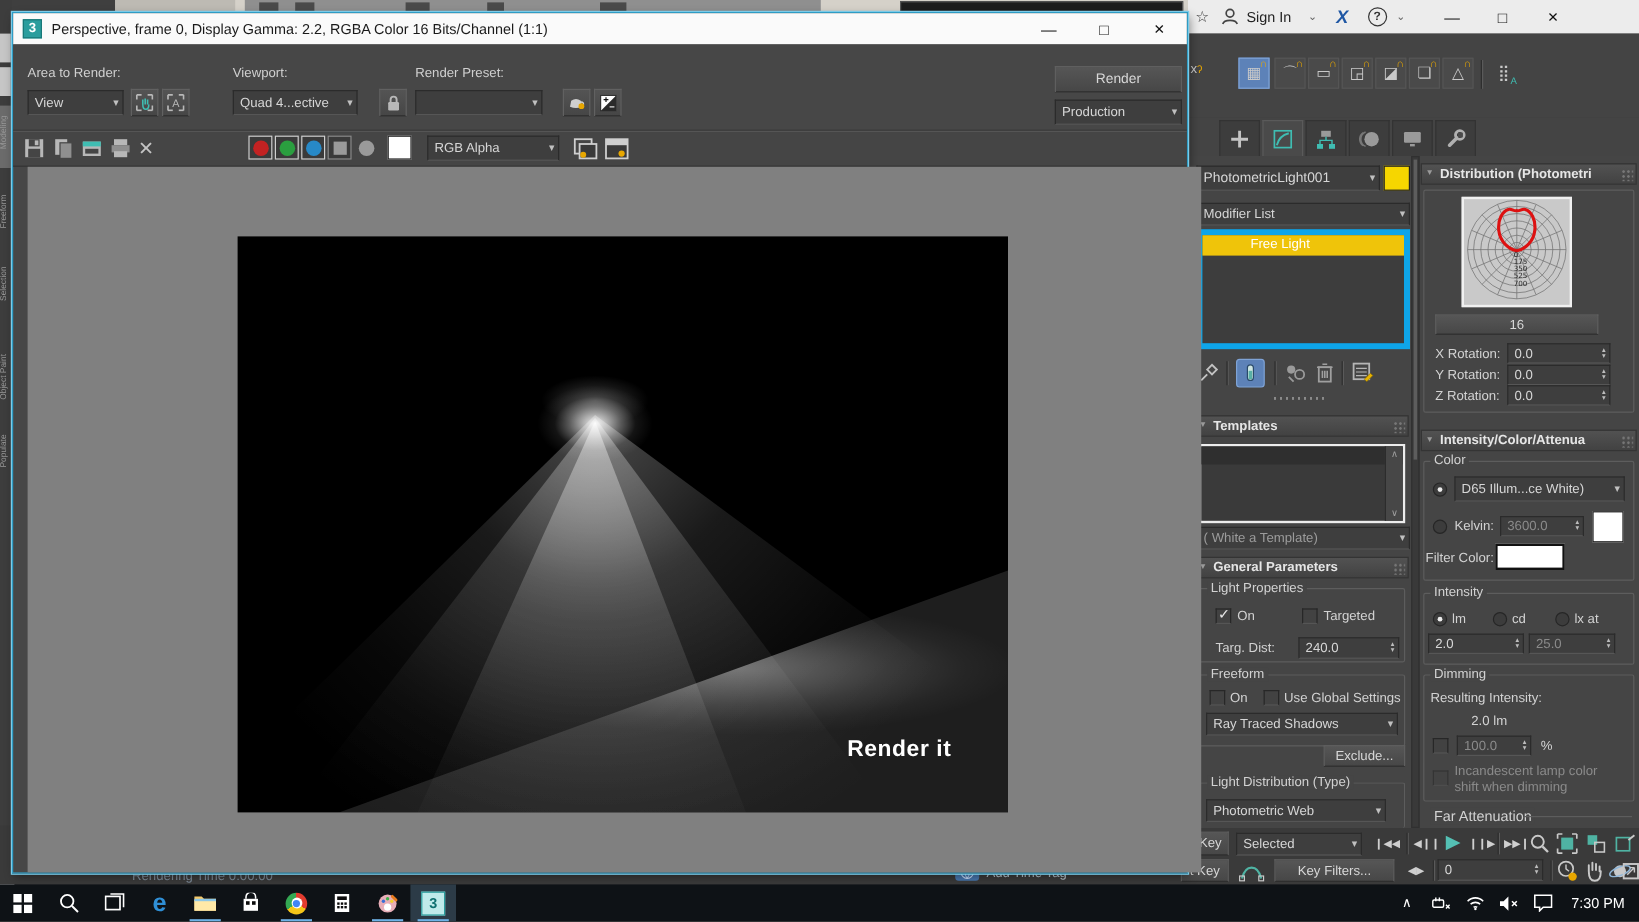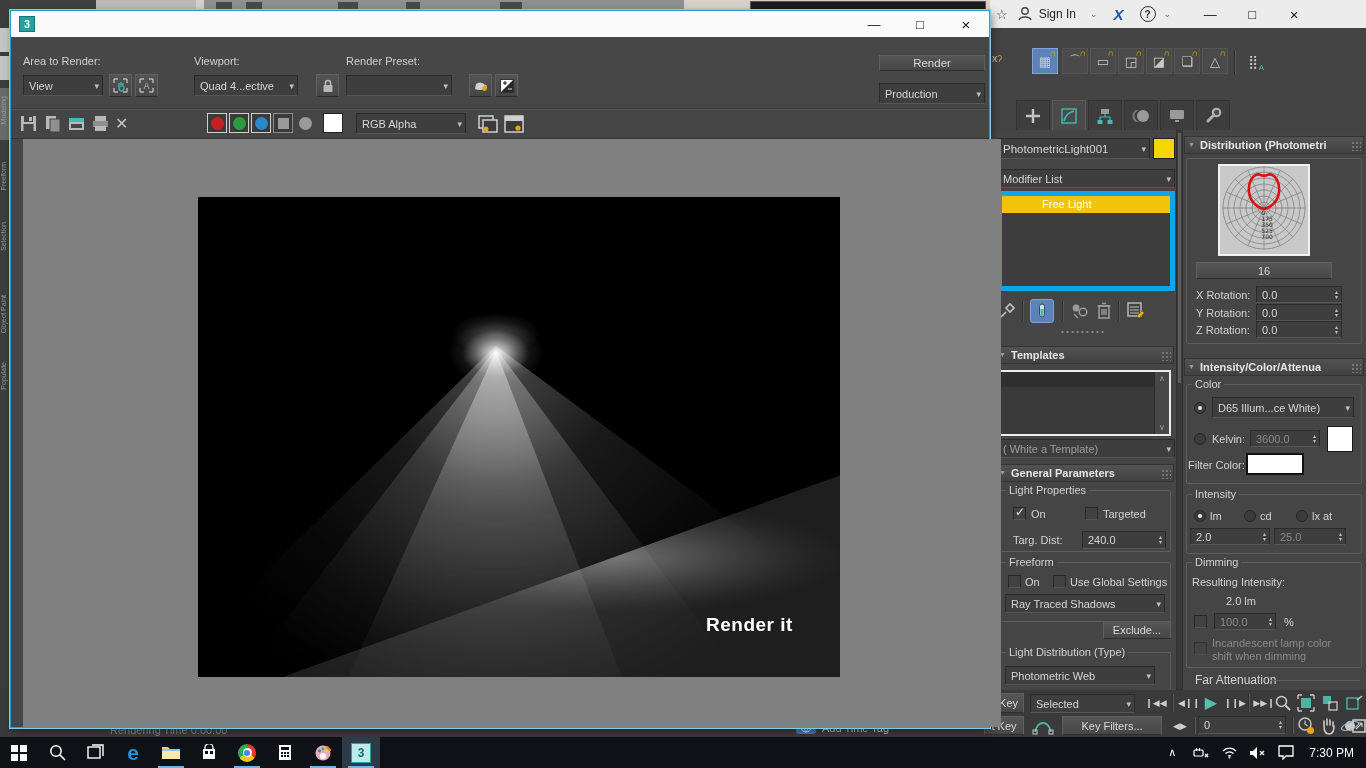--- a/index.html
+++ b/index.html
@@ -491,20 +491,21 @@
       </svg>
     <svg class="abs" style="left:1352px;top:27px" width="14" height="22" viewBox="0 0 14 22">
         <rect x="1" y="5" width="12" height="12" fill="none" stroke="#c9c9c9" stroke-width="1.6"></rect>
         <path d="M4 14 L10 8 M10 8 h-4 M10 8 v4" stroke="#c9c9c9" stroke-width="1.2" fill="none"></path>
       </svg>
   </div>
 
   <div id="rfw">
     <div id="rfw-titlebar">
       <div id="rfw-icon">3</div>
+      <div id="rfw-title">Perspective, frame 0, Display Gamma: 2.2, RGBA Color 16 Bits/Channel (1:1)</div>
       <div style="flex:1"></div>
       <span class="wbtn">—</span>
       <span class="wbtn" style="margin:0 12px">□</span>
       <span class="wbtn" style="margin-right:6px;font-size:15px">×</span>
     </div>
 
     <div id="rfw-tb1">
       <div class="tb1lbl" style="left:12px">Area to Render:</div>
       <div class="dd" style="left:12px;top:38px;width:80px;height:21px">
           <span>View</span>
@@ -543,21 +544,21 @@
           </svg>
       </div>
       <div class="ibtn" style="left:484px;top:37px;width:23px;height:23px">
         <svg width="14" height="14" viewBox="0 0 14 14">
             <rect x="0.5" y="0.5" width="13" height="13" fill="#fff" stroke="#333"></rect>
             <path d="M13.5 0.5 L0.5 13.5 L13.5 13.5 Z" fill="#2a2a2a"></path>
             <path d="M3 4 h4 M5 2 v4" stroke="#111" stroke-width="1"></path>
             <path d="M8 10 h4" stroke="#ddd" stroke-width="1"></path>
           </svg>
       </div>
-      <div class="btn" style="left:868px;top:18px;width:106px;height:16px;font-size:11.5px">
+      <div class="btn" style="left:868px;top:18px;width:106px;height:22px;font-size:11.5px">
           <span>Render</span>
         </div>
       <div class="dd" style="left:868px;top:46px;width:106px;height:21px">
           <span>Production</span>
         </div>
     </div>
 
     <div id="rfw-tb2">
       <svg class="abs" style="left:8px;top:5px" width="19" height="19" viewBox="0 0 19 19">
           <rect x="2" y="2" width="15" height="15" fill="#b8b8b8"></rect>

